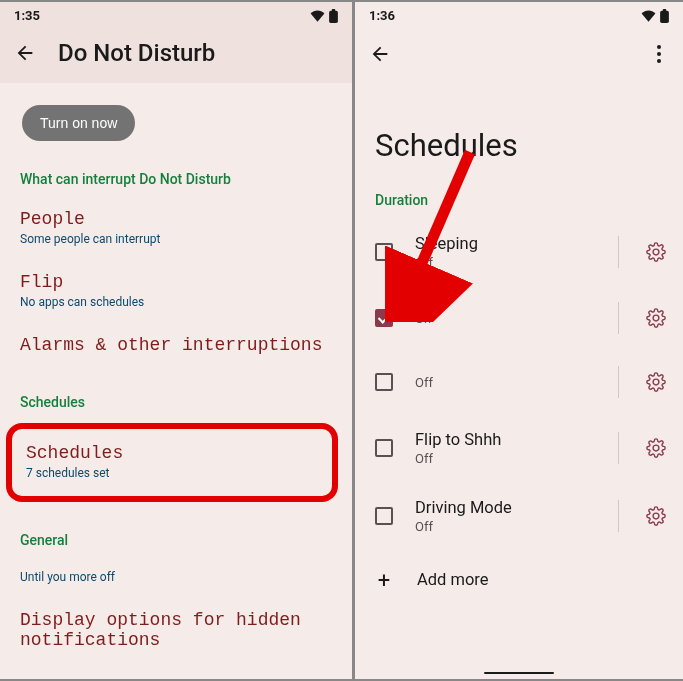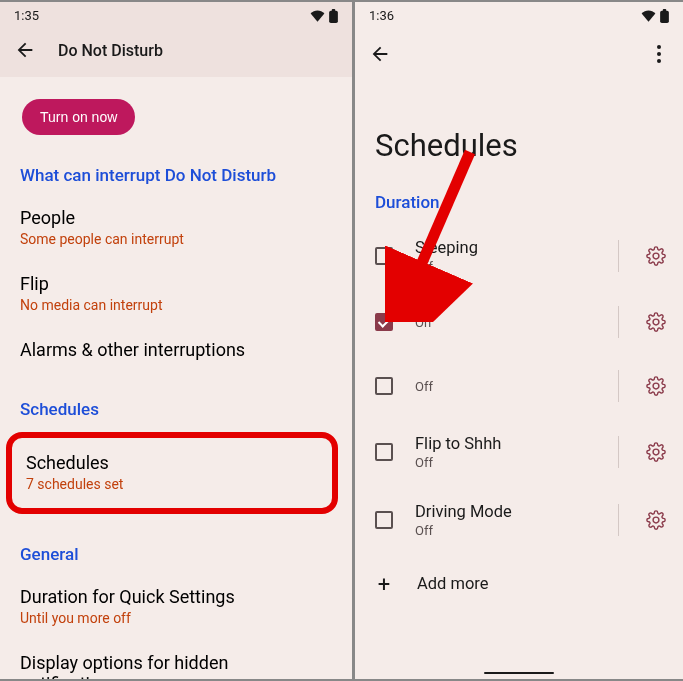--- a/index.html
+++ b/index.html
@@ -26,76 +26,77 @@
     overflow: hidden;
   }
   .phone-left { width: 352px; }
   .phone-right { width: 328px; }
   
   .statusbar {
     display: flex;
     justify-content: space-between;
     padding: 6px 14px 4px 14px;
     font-size: 13px;
-    font-weight: 400;
+    font-weight: 700;
     color: #1a1a1a;
   }
   .status-icons { display: flex; gap: 4px; align-items: center; }
   
   .titlebar {
     display: flex;
     align-items: center;
     padding: 12px 14px 16px 14px;
     gap: 22px;
     background: #eee1de;
   }
   .phone-left .statusbar { background: #eee1de; }
   .back-arrow {
     width: 22px; height: 22px;
     display: flex; align-items: center; justify-content: center;
   }
   .titlebar-text {
-    font-size: 16px;
+    font-size: 24px;
     font-weight: 500;
     color: #1a1a1a;
   }
   
   .pill-btn {
-    background: #be185d;
+    background: #737373;
     color: #fff;
     border: none;
     border-radius: 22px;
     padding: 10px 18px;
     font-size: 14px;
     font-weight: 500;
     margin: 22px 0 0 22px;
     cursor: pointer;
   }
   
   .section-header {
-    color: #1d4ed8;
-    font-size: 17px;
+    color: #15803d;
+    font-size: 14px;
     font-weight: 500;
     padding: 30px 20px 10px 20px;
   }
   .section-header.schedule-hdr { padding-top: 22px; }
   .section-header.general-hdr { }
   
   .row {
     padding: 12px 20px 14px 20px;
     cursor: pointer;
   }
   .row-title {
     font-size: 18px;
-    color: #000000;
+    color: #7f1d1d;
     margin-bottom: 3px;
+    font-family: Liberation Mono, monospace;
   }
   .row-sub {
-    font-size: 14px;
-    color: #c2410c;
+    font-size: 12px;
+    color: #0c4a6e;
   }
   
   .highlight-box {
     border: 6px solid #e30000;
     border-radius: 16px;
     margin: 3px 14px 0 6px;
     position: relative;
   }
   .highlight-box .row { padding: 14px 14px 16px 14px; }
   
@@ -223,39 +224,38 @@
     <button class="pill-btn">Turn on now</button>
     
     <div class="section-header">What can interrupt Do Not Disturb</div>
     
     <div class="row">
       <div class="row-title">People</div>
       <div class="row-sub">Some people can interrupt</div>
     </div>
     <div class="row">
       <div class="row-title">Flip</div>
-      <div class="row-sub">No media can interrupt</div>
+      <div class="row-sub">No apps can schedules</div>
     </div>
     <div class="row">
       <div class="row-title">Alarms &amp; other interruptions</div>
     </div>
     
     <div class="section-header schedule-hdr">Schedules</div>
     
     <div class="highlight-box">
       <div class="row">
         <div class="row-title">Schedules</div>
         <div class="row-sub">7 schedules set</div>
       </div>
     </div>
     
     <div class="section-header general-hdr">General</div>
     
     <div class="row">
-      <div class="row-title">Duration for Quick Settings</div>
       <div class="row-sub">Until you more off</div>
     </div>
     <div class="row" style="padding-bottom:0">
       <div class="row-title">Display options for hidden notifications</div>
     </div>
   </div>
 
   <div class="phone phone-right">
     <div class="statusbar">
       <span>1:36</span>

